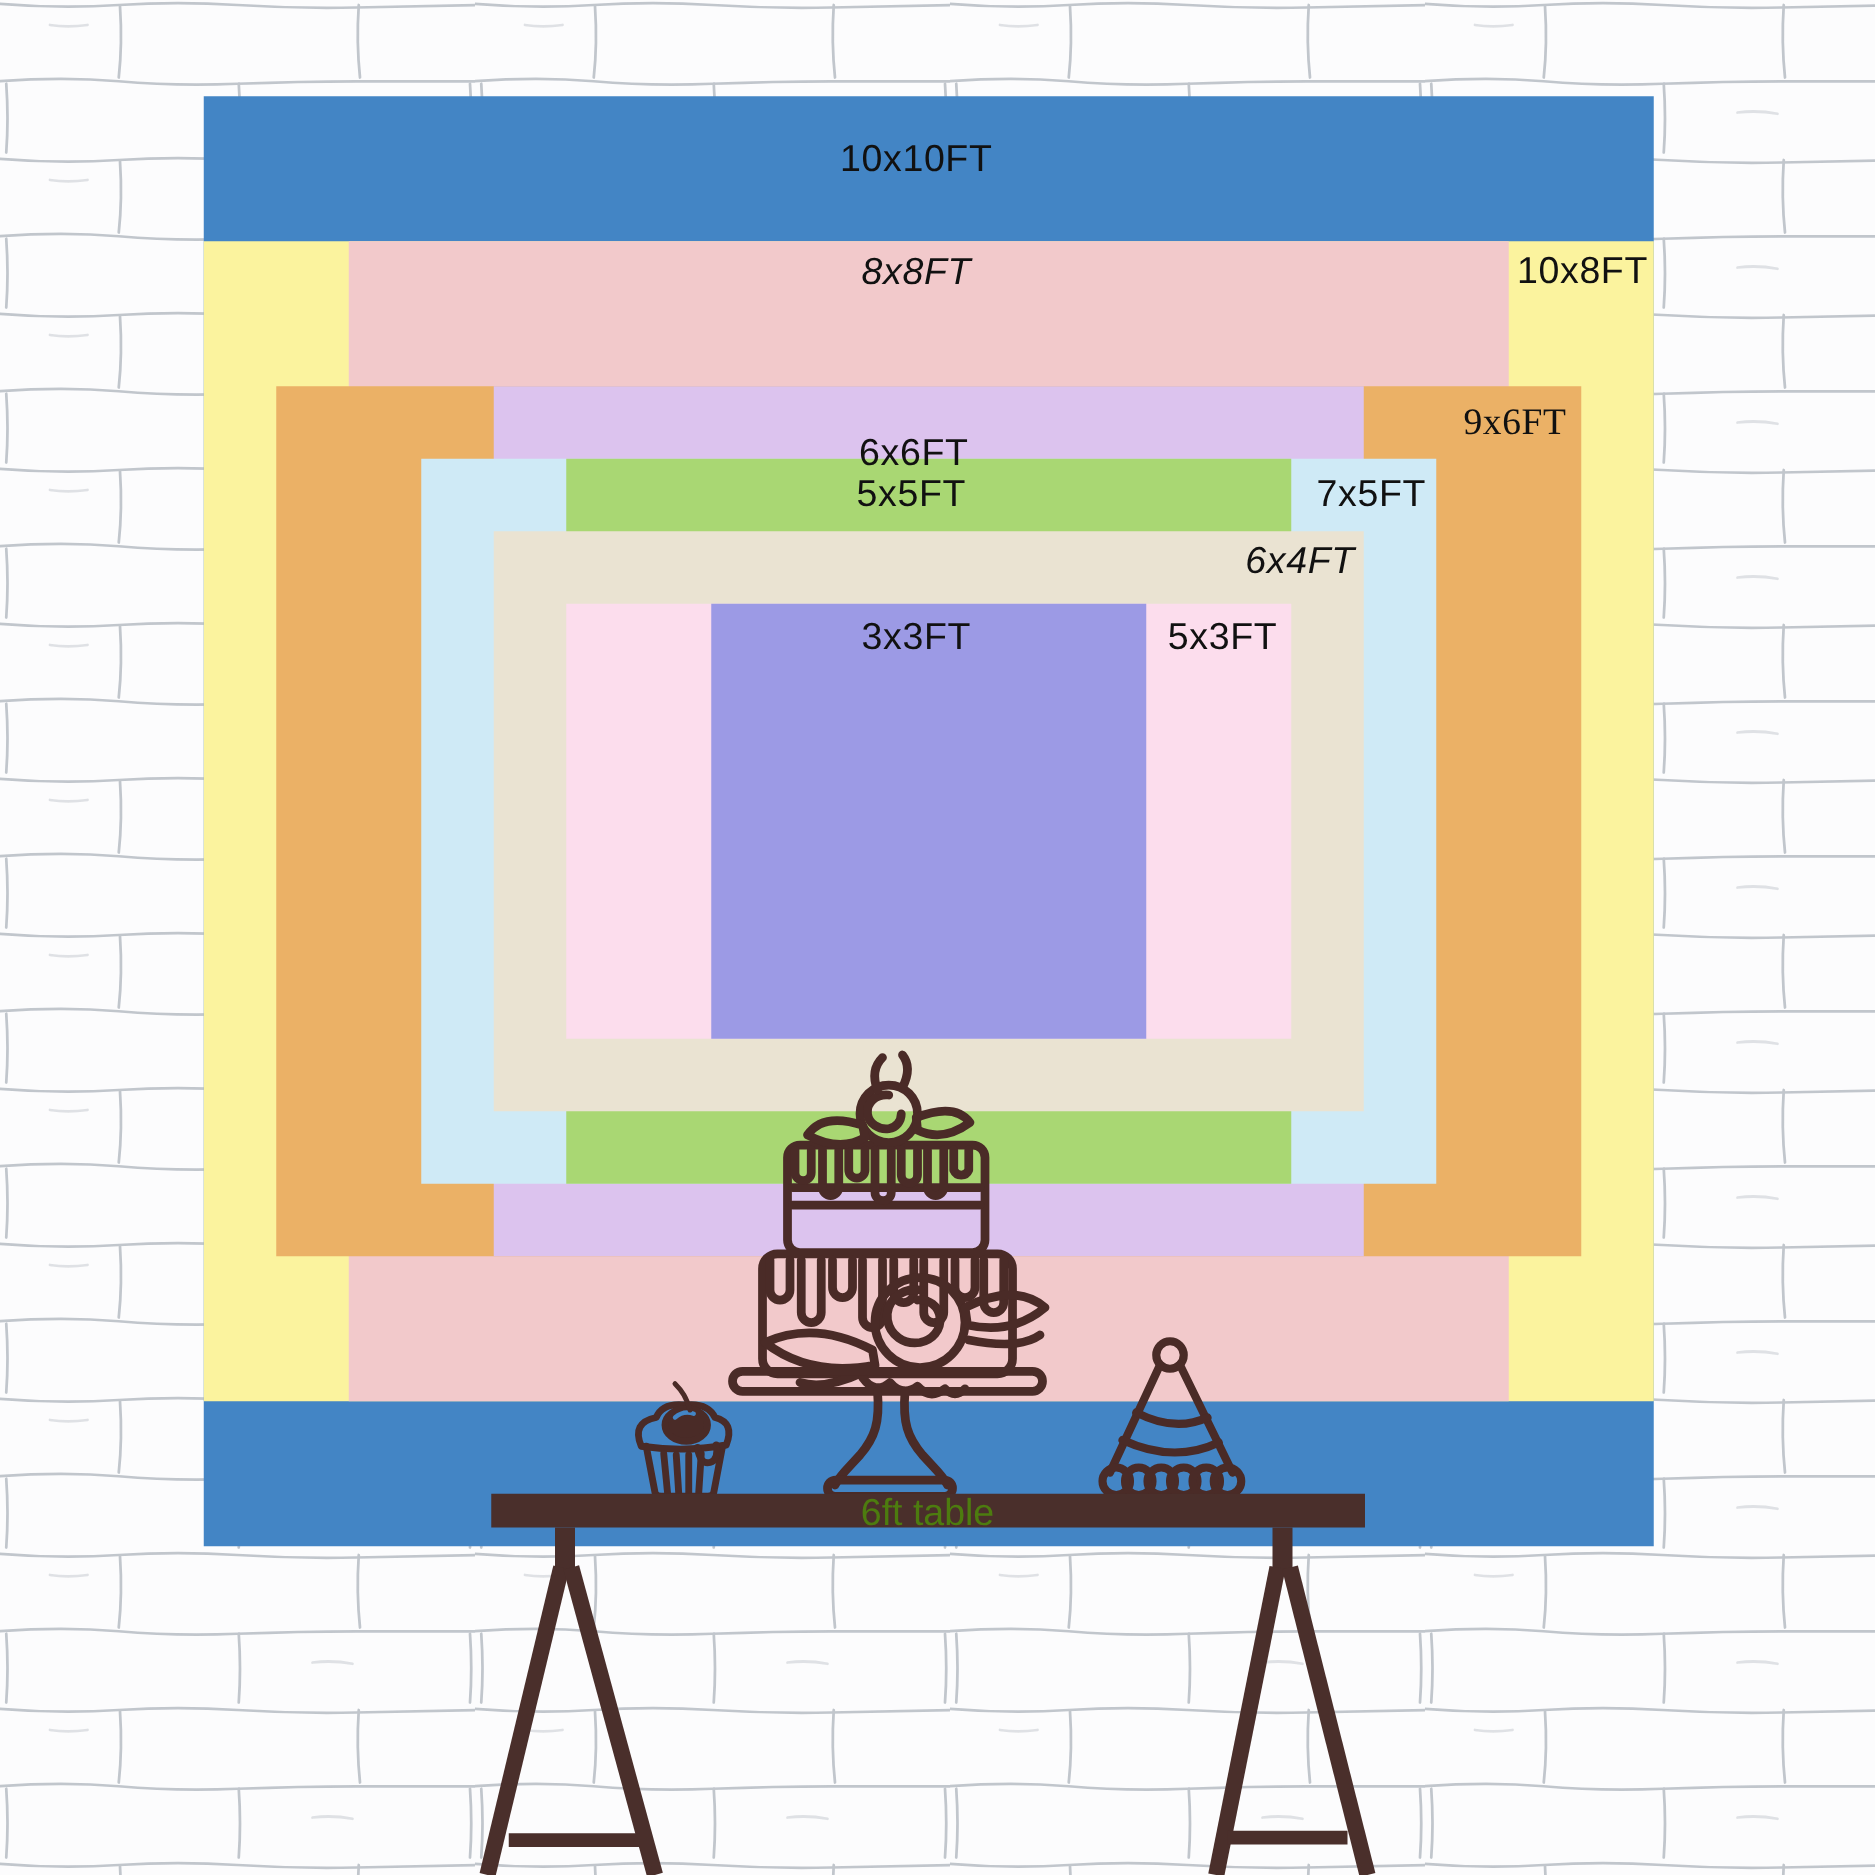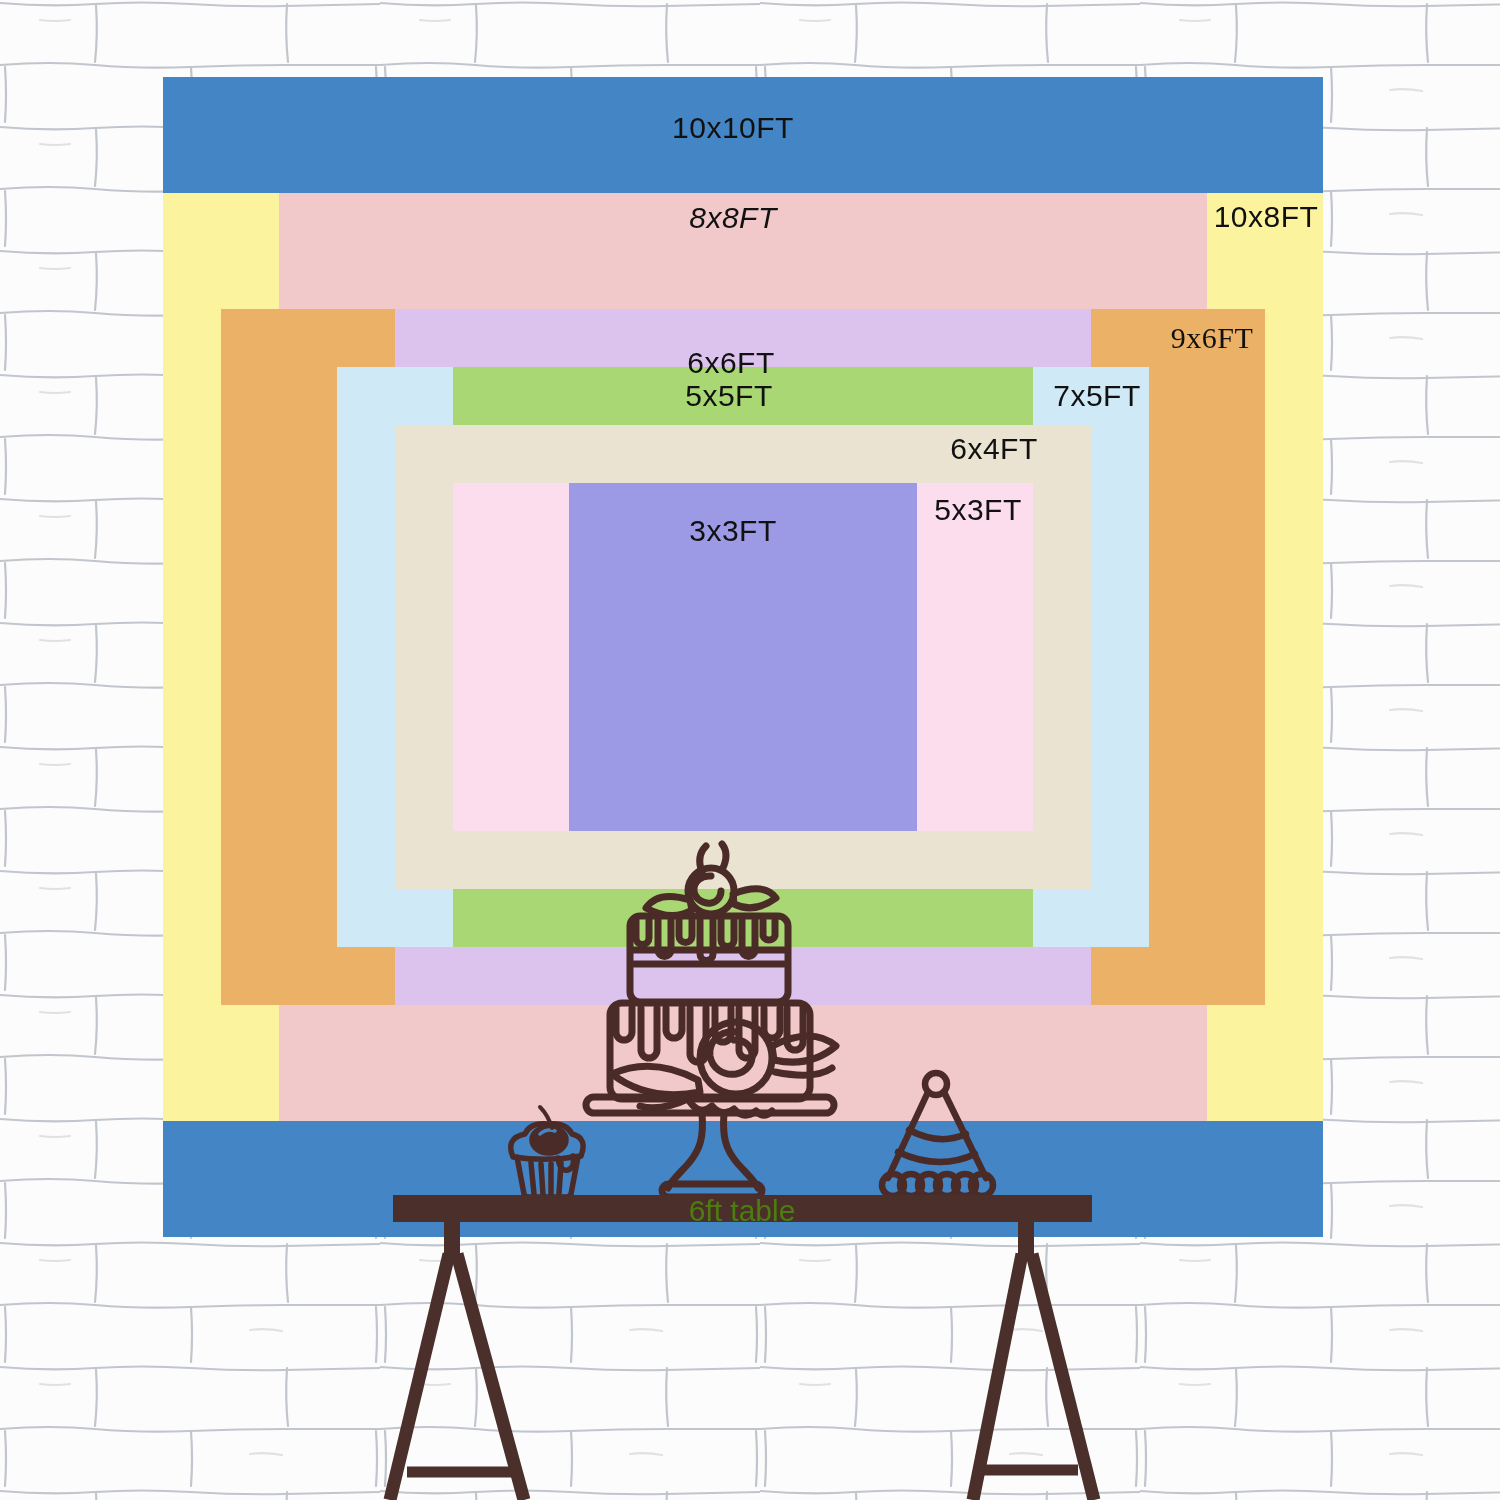--- a/index.html
+++ b/index.html
@@ -56,22 +56,22 @@
   <div class="size-rect" style="left: 290px; top: 406px; width: 580px; height: 348px; background: rgb(252, 221, 237);"></div>
   <div class="size-rect" style="left: 406px; top: 406px; width: 348px; height: 348px; background: rgb(156, 154, 229);"></div>
 
   <div class="size-label" style="left:570px;top:51px;">10x10FT</div>
   <div class="size-label" style="left:570px;top:141px;font-style:italic;">8x8FT</div>
   <div class="size-label" style="left:1103px;top:140px;text-align:center;">10x8FT</div>
   <div class="size-label" style="left:568px;top:262px;margin-top:24px;">6x6FT</div>
   <div class="size-label" style="left:1049px;top:261px;font-family:Liberation Serif, serif;">9x6FT</div>
   <div class="size-label" style="left:566px;top:319px;">5x5FT</div>
   <div class="size-label" style="left:934px;top:319px;">7x5FT</div>
-  <div class="size-label" style="left:831px;top:372px;">6x4FT</div>
-  <div class="size-label" style="left:570px;top:433px;margin-top:21px;">3x3FT</div>
+  <div class="size-label" style="left:877px;top:372px;font-style:italic;">6x4FT</div>
+  <div class="size-label" style="left:570px;top:433px;">3x3FT</div>
   <div class="size-label" style="left:815px;top:433px;">5x3FT</div>
 </div>
 
 <svg class="decor" viewBox="0 0 1500 1500">
 
   <g fill="none" stroke-width="7" stroke-linecap="round" stroke-linejoin="round" stroke="#4a2b27">
 
     <rect x="630" y="916" width="158" height="86" rx="10"></rect>
     <line x1="634" y1="950" x2="784" y2="950"></line>
     <line x1="634" y1="964" x2="784" y2="964"></line>

